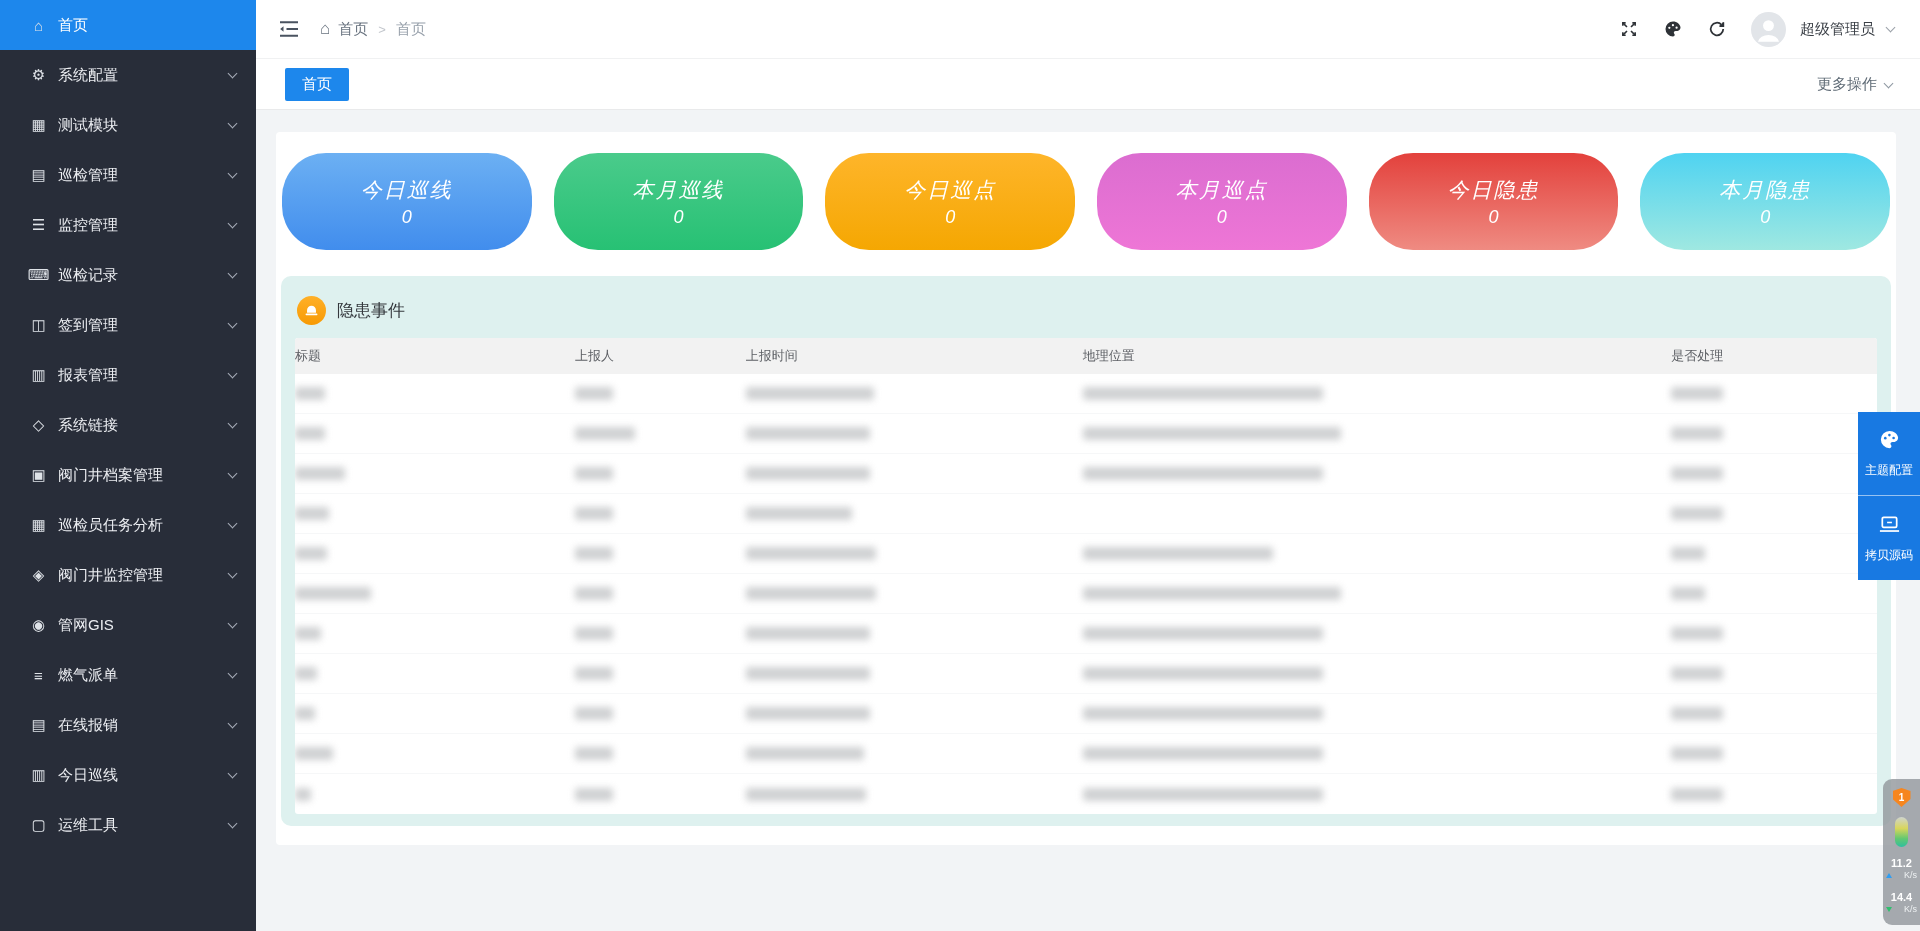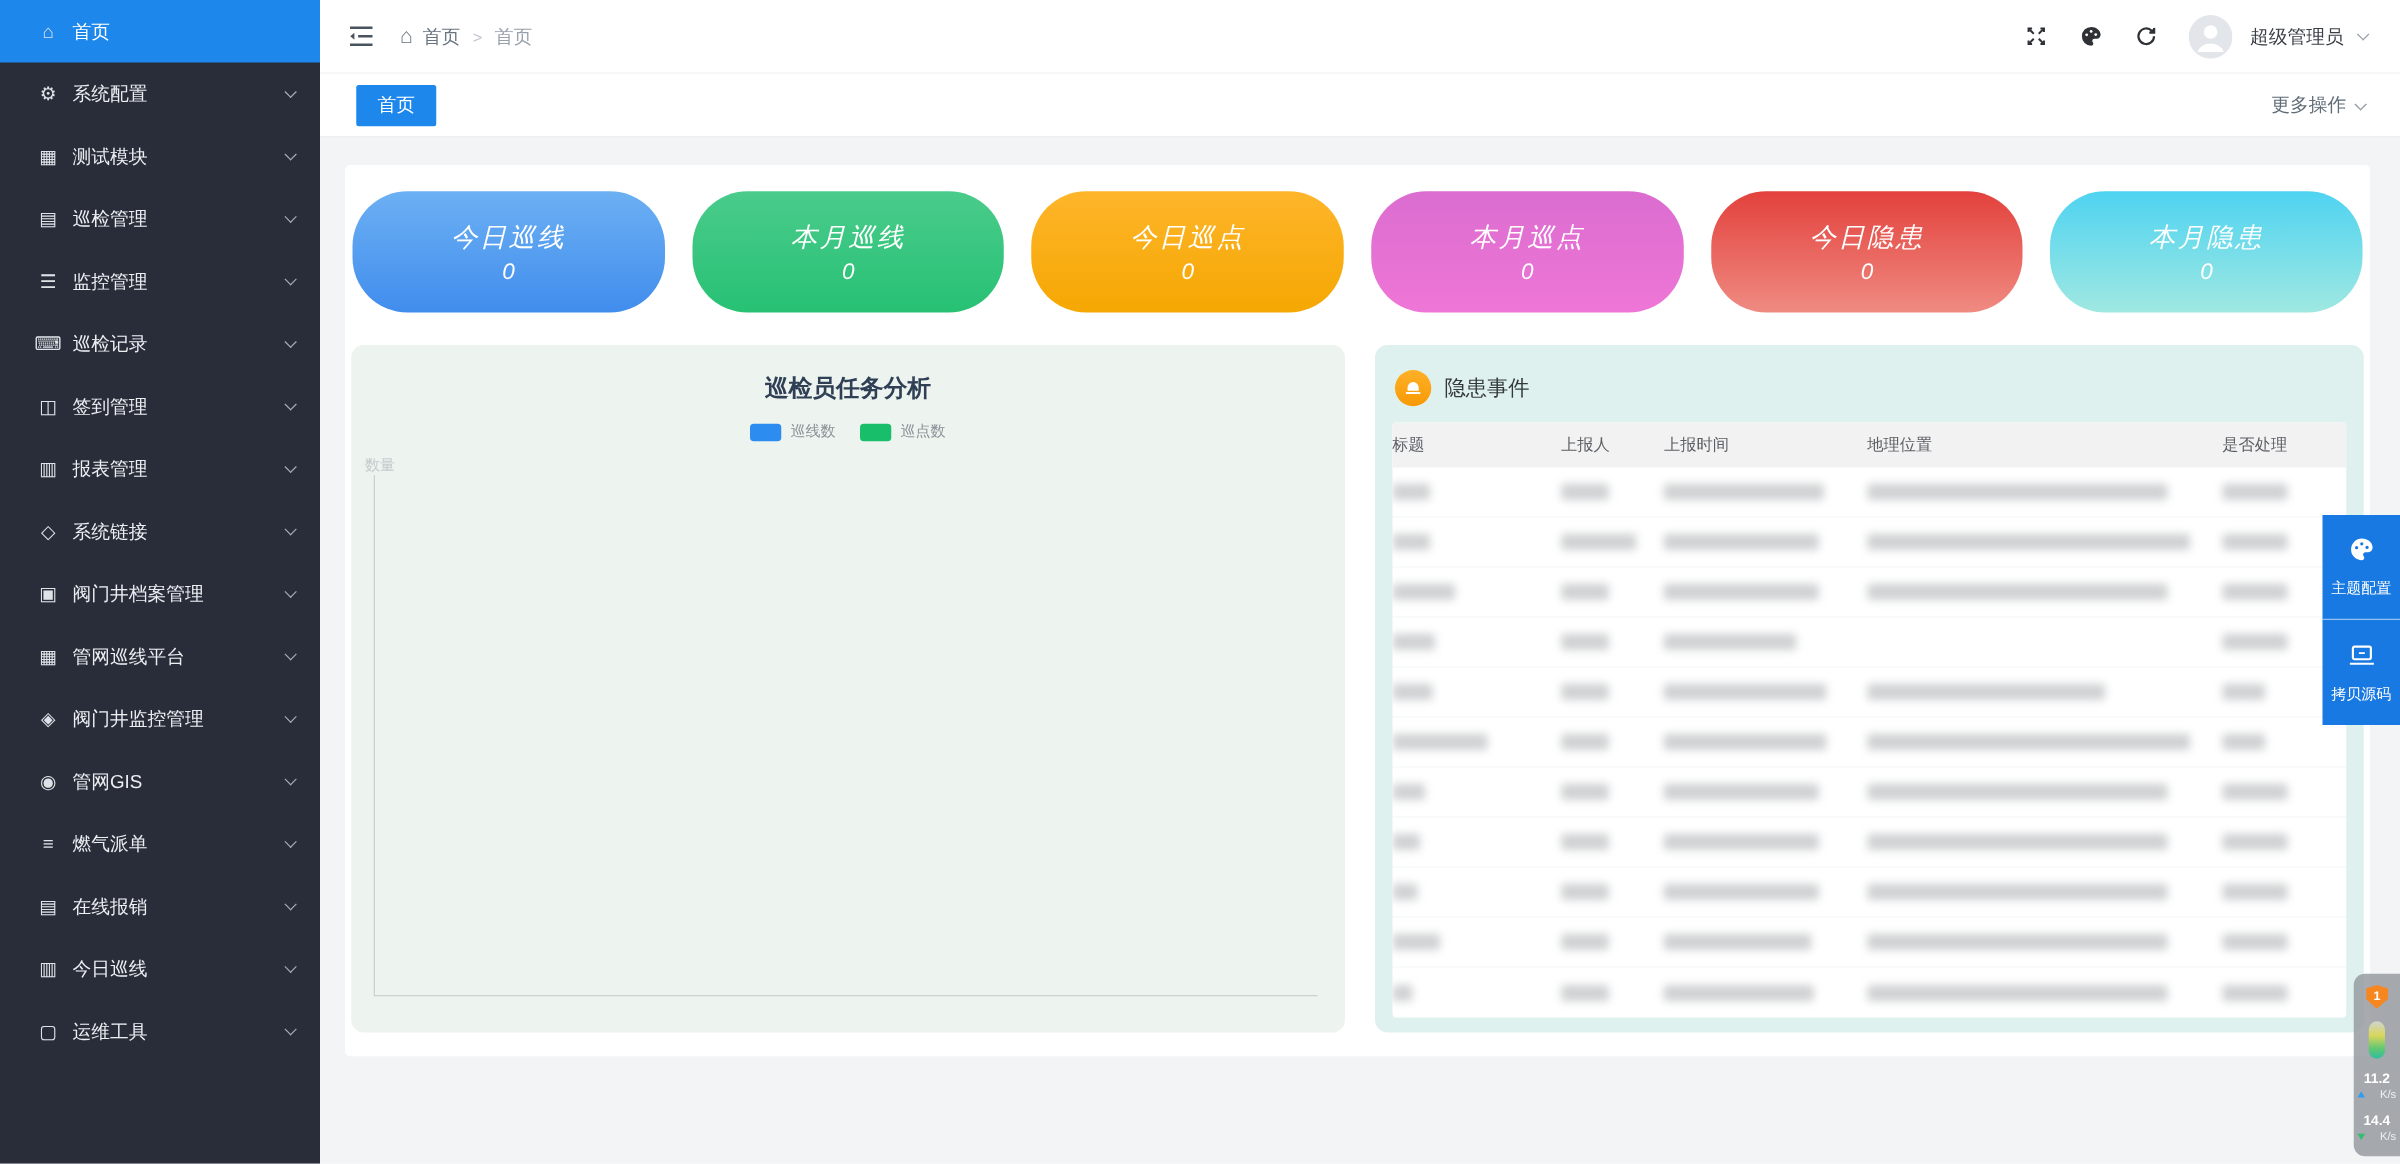--- a/index.html
+++ b/index.html
@@ -155,21 +155,21 @@
         <span class="mi-label">系统链接</span>
         <i class="chev"></i>
       </div>
       <div class="menu-item">
         <i class="mi-icon">▣</i>
         <span class="mi-label">阀门井档案管理</span>
         <i class="chev"></i>
       </div>
       <div class="menu-item">
         <i class="mi-icon">▦</i>
-        <span class="mi-label">管网巡线平台</span>
+        <span class="mi-label">巡检员任务分析</span>
         <i class="chev"></i>
       </div>
       <div class="menu-item">
         <i class="mi-icon">◈</i>
         <span class="mi-label">阀门井监控管理</span>
         <i class="chev"></i>
       </div>
       <div class="menu-item">
         <i class="mi-icon">◉</i>
         <span class="mi-label">管网GIS</span>
@@ -280,35 +280,20 @@
             <span class="st-value">0</span>
           </div>
           <div class="stat" style="background: linear-gradient(rgb(79, 211, 241), rgb(159, 232, 225));">
             <span class="st-title">本月隐患</span>
             <span class="st-value">0</span>
           </div>
         </div>
 
       <div class="panels">
 
-        <section class="panel chart-panel">
-          <h3 class="cp-title">巡检员任务分析</h3>
-          <div class="legend" id="legend">
-              <span class="lg-item">
-                <span class="lg-swatch" style="background: rgb(45, 140, 240);"></span>
-                <span>巡线数</span>
-              </span>
-              <span class="lg-item">
-                <span class="lg-swatch" style="background: rgb(25, 190, 107);"></span>
-                <span>巡点数</span>
-              </span>
-            </div>
-          <span class="ylab">数量</span>
-          <div class="plot"></div>
-        </section>
 
         <section class="panel table-panel">
           <div class="panel-head">
             <span class="alarm-badge">
               <svg viewBox="0 0 24 24" width="17" height="17" fill="#fff">
                 <path d="M12 5.2a6.3 6.3 0 0 0-6.3 6.3v3.6h12.6v-3.6A6.3 6.3 0 0 0 12 5.2z"></path>
                 <rect x="3.6" y="16.4" width="16.8" height="2.2" rx="1.1"></rect>
               </svg>
             </span>
             <span>隐患事件</span>

